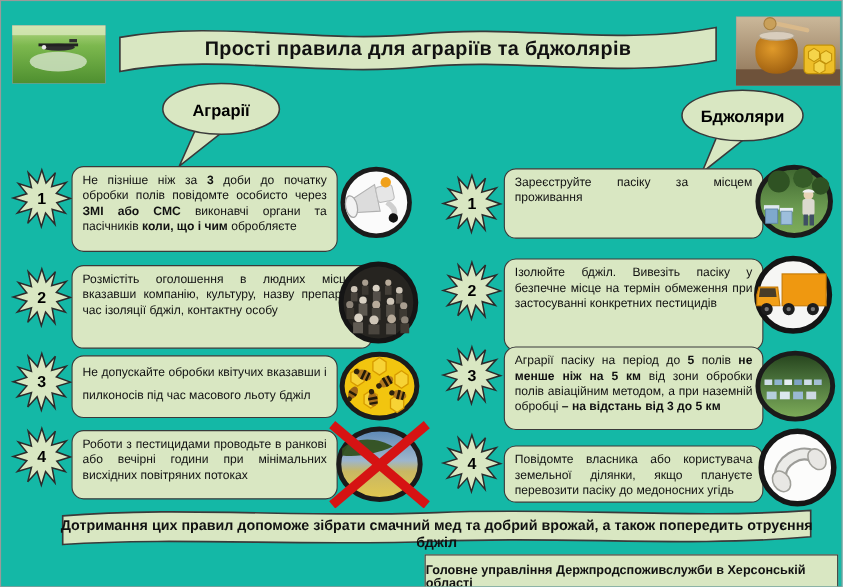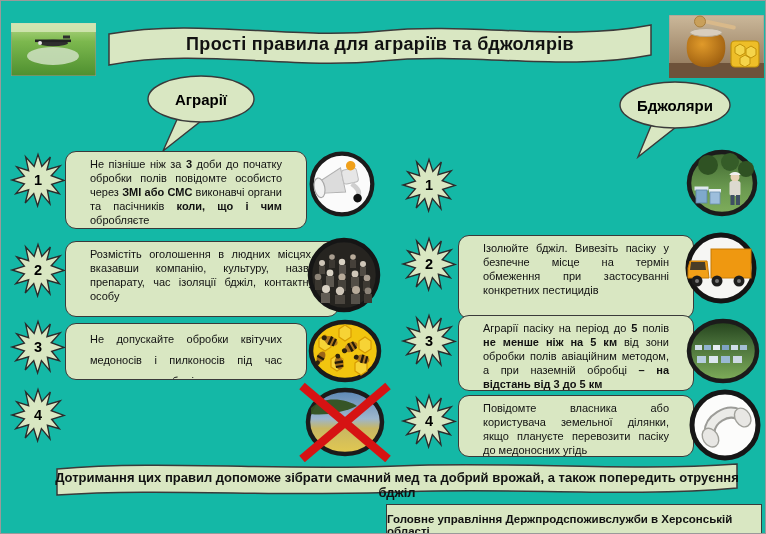--- a/index.html
+++ b/index.html
@@ -9,21 +9,21 @@
     font-family:Liberation Sans, sans-serif;color:#111;
   }
   .abs{position:absolute;}
   .banner-text{
     position:absolute;left:0;right:0;text-align:center;font-weight:bold;
   }
   .title-text{top:20px;font-size:18px;letter-spacing:.3px;}
   .bottom-text{top:13px;font-size:13px;}
   .rule-box{
     position:absolute;background:#d9e7c2;border:1.6px solid #3a3a3a;border-radius:11px;
-    box-sizing:border-box;padding:5px 24px;font-size:11px;line-height:1.28;
+    box-sizing:border-box;padding:5px 9px;font-size:11px;line-height:1.28;
     text-align:justify;overflow:hidden;
   }
   .rule-box .b{font-weight:bold;}
   .footer-box{
     position:absolute;left:385px;top:503px;width:376px;height:42px;background:#d9e7c2;
     border:1.6px solid #3a3a3a;box-sizing:border-box;display:flex;align-items:center;
     justify-content:center;font-weight:bold;font-size:11.5px;
   }
   svg{display:block;}
 </style>
@@ -144,21 +144,21 @@
         <rect x="7" y="19" width="9" height="10" fill="#56514a"></rect>
       <circle cx="24" cy="16" r="3.4" fill="#8d8478"></circle>
         <rect x="20" y="19" width="8" height="9" fill="#403b34"></rect>
     </g>
   </svg>
 
   <svg class="abs" style="left:8px;top:317px" width="58" height="58" viewBox="-34 -34 68 68">
     <polygon points="0,-30 4.5,-16 14.5,-27 10.5,-12 26,-16.5 15.5,-5 30.5,0.5 16,5 25,16 11,12 14,28 4,16 -0.5,30.5 -5,16 -15,27 -11,11.5 -26,16 -16,4.5 -30.5,0 -16,-4.5 -25,-15.5 -11,-11 -14.5,-27 -4.5,-16" fill="#d9e7c2" stroke="#2b2b2b" stroke-width="1.6"></polygon>
     <text y="6" text-anchor="middle" font-size="17" font-weight="bold">3</text>
   </svg>
-  <div class="rule-box" style="left:64px;top:322px;width:242px;height:57px;line-height:1.9"><span>Не допускайте обробки квітучих медоносів і пилконосів під час масового льоту бджіл</span></div>
+  <div class="rule-box" style="left:64px;top:322px;width:242px;height:57px;line-height:1.9"><span>Не допускайте обробки квітучих вказавши і пилконосів під час масового льоту бджіл</span></div>
   <svg class="abs" style="left:307px;top:318px" width="74" height="64" viewBox="-37 -32 74 64">
     <ellipse rx="34" ry="29" fill="#f2c50f" stroke="#1b1b1b" stroke-width="4.5"></ellipse>
     <g stroke="#d79b00" stroke-width="1.2" fill="#f7d335">
       <path d="M -26,-12 l6,-4 6,4 0,8 -6,4 -6,-4 z"></path>
       <path d="M -6,-22 l6,-4 6,4 0,8 -6,4 -6,-4 z"></path>
       <path d="M 14,-10 l6,-4 6,4 0,8 -6,4 -6,-4 z"></path>
       <path d="M -14,8 l6,-4 6,4 0,8 -6,4 -6,-4 z"></path>
       <path d="M 10,12 l6,-4 6,4 0,8 -6,4 -6,-4 z"></path>
     </g>
     <g>
@@ -191,20 +191,21 @@
           <rect x="-1.8" y="-3.8" width="2.2" height="7.6" fill="#231a08"></rect>
           <circle cx="-6.5" cy="0" r="2.2" fill="#2e220c"></circle>
         </g>
     </g>
   </svg>
 
   <svg class="abs" style="left:8px;top:385px" width="58" height="58" viewBox="-34 -34 68 68">
     <polygon points="0,-30 4.5,-16 14.5,-27 10.5,-12 26,-16.5 15.5,-5 30.5,0.5 16,5 25,16 11,12 14,28 4,16 -0.5,30.5 -5,16 -15,27 -11,11.5 -26,16 -16,4.5 -30.5,0 -16,-4.5 -25,-15.5 -11,-11 -14.5,-27 -4.5,-16" fill="#d9e7c2" stroke="#2b2b2b" stroke-width="1.6"></polygon>
     <text y="6" text-anchor="middle" font-size="17" font-weight="bold">4</text>
   </svg>
+  <div class="rule-box" style="left:64px;top:390px;width:242px;height:63px"><span>Роботи з пестицидами проводьте в ранкові або вечірні години при мінімальних висхідних повітряних потоках</span></div>
   <svg class="abs" style="left:298px;top:381px" width="92" height="80" viewBox="-46 -40 92 80">
     <defs>
       <linearGradient id="skyFieldG" x1="0" y1="0" x2="0" y2="1">
         <stop offset="0" stop-color="#5b87b5"></stop>
           <stop offset="0.45" stop-color="#9db6cd"></stop>
         <stop offset="0.6" stop-color="#c8b763"></stop>
           <stop offset="1" stop-color="#e3c94f"></stop>
       </linearGradient>
     </defs>
     <ellipse rx="37" ry="32" fill="url(#skyFieldG)" stroke="#1b1b1b" stroke-width="4.5"></ellipse>
@@ -212,20 +213,21 @@
     <g stroke="#d61313" stroke-width="8.5">
       <line x1="-43" y1="-36" x2="43" y2="37"></line>
       <line x1="-43" y1="37" x2="43" y2="-36"></line>
     </g>
   </svg>
 
   <svg class="abs" style="left:399px;top:155px" width="58" height="58" viewBox="-34 -34 68 68">
     <polygon points="0,-30 4.5,-16 14.5,-27 10.5,-12 26,-16.5 15.5,-5 30.5,0.5 16,5 25,16 11,12 14,28 4,16 -0.5,30.5 -5,16 -15,27 -11,11.5 -26,16 -16,4.5 -30.5,0 -16,-4.5 -25,-15.5 -11,-11 -14.5,-27 -4.5,-16" fill="#d9e7c2" stroke="#2b2b2b" stroke-width="1.6"></polygon>
     <text y="6" text-anchor="middle" font-size="17" font-weight="bold">1</text>
   </svg>
+  <div class="rule-box" style="left:457px;top:152px;width:236px;height:64px"><span>Зареєструйте пасіку за місцем проживання</span></div>
   <svg class="abs" style="left:685px;top:148px" width="73" height="68" viewBox="-36 -34 73 68">
     <defs>
       <linearGradient id="apiG" x1="0" y1="0" x2="0" y2="1">
         <stop offset="0" stop-color="#3f6630"></stop>
           <stop offset="0.6" stop-color="#6b9a50"></stop>
           <stop offset="1" stop-color="#7fae5c"></stop>
       </linearGradient>
     </defs>
     <ellipse rx="33" ry="31" fill="url(#apiG)" stroke="#1b1b1b" stroke-width="4.5"></ellipse>
     <circle cx="-14" cy="-18" r="10" fill="#2f5223"></circle>
@@ -291,21 +293,21 @@
         <rect x="-14" y="5" width="9" height="7" fill="#dce7ef"></rect>
       <rect x="-2" y="5" width="9" height="7" fill="#9ab9d4"></rect>
         <rect x="10" y="5" width="9" height="7" fill="#cdd9e4"></rect>
     </g>
   </svg>
 
   <svg class="abs" style="left:399px;top:391px" width="58" height="58" viewBox="-34 -34 68 68">
     <polygon points="0,-30 4.5,-16 14.5,-27 10.5,-12 26,-16.5 15.5,-5 30.5,0.5 16,5 25,16 11,12 14,28 4,16 -0.5,30.5 -5,16 -15,27 -11,11.5 -26,16 -16,4.5 -30.5,0 -16,-4.5 -25,-15.5 -11,-11 -14.5,-27 -4.5,-16" fill="#d9e7c2" stroke="#2b2b2b" stroke-width="1.6"></polygon>
     <text y="6" text-anchor="middle" font-size="17" font-weight="bold">4</text>
   </svg>
-  <div class="rule-box" style="left:457px;top:394px;width:236px;height:62px"><span>Повідомте власника або користувача земельної ділянки, якщо плануєте перевозити пасіку до медоносних угідь</span></div>
+  <div class="rule-box" style="left:457px;top:404px;width:236px;height:52px"><span>Повідомте власника або користувача земельної ділянки, якщо плануєте перевозити пасіку до медоносних угідь</span></div>
   <svg class="abs" style="left:687px;top:387px" width="74" height="74" viewBox="-37 -37 74 74">
     <circle r="33" fill="#fcfcfb" stroke="#161616" stroke-width="5"></circle>
     <g transform="rotate(-32)">
       <path d="M -17,-2 C -10,-13 10,-13 17,-2" stroke="#9c9c98" stroke-width="12" fill="none" stroke-linecap="round"></path>
       <path d="M -17,-2 C -10,-13 10,-13 17,-2" stroke="#ebebe8" stroke-width="8" fill="none" stroke-linecap="round"></path>
       <ellipse cx="-19" cy="3" rx="7.5" ry="10" fill="#e8e7e4" stroke="#a0a09a" stroke-width="1.4"></ellipse>
       <ellipse cx="19" cy="3" rx="7.5" ry="10" fill="#e8e7e4" stroke="#a0a09a" stroke-width="1.4"></ellipse>
     </g>
   </svg>
 

